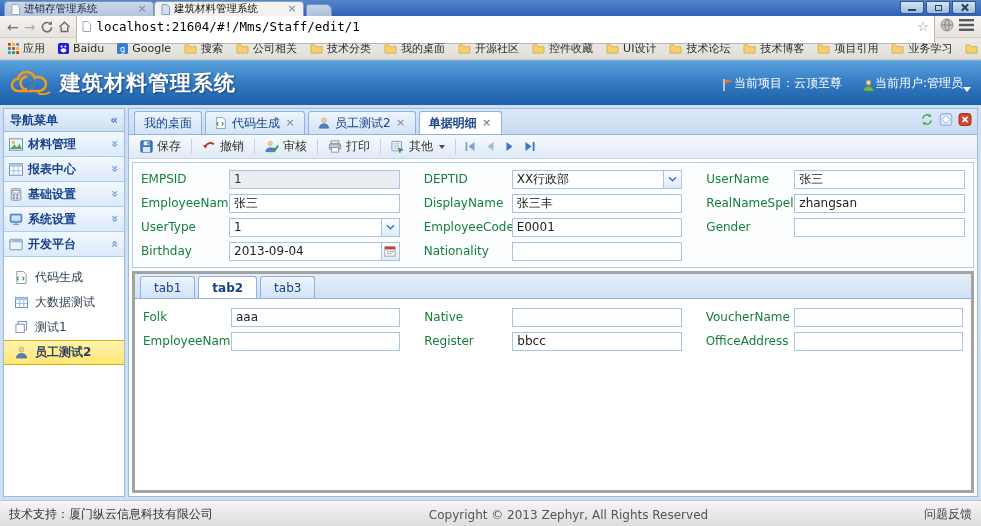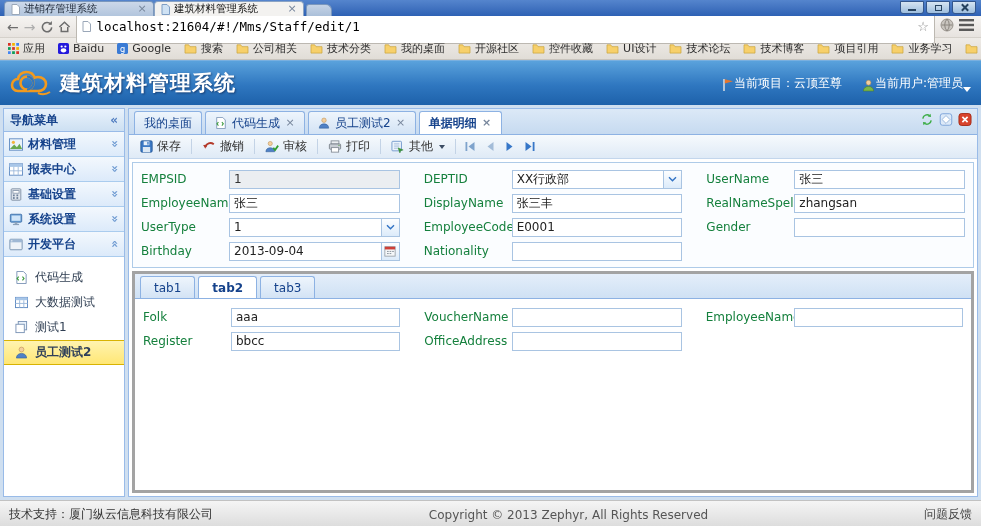--- a/index.html
+++ b/index.html
@@ -623,20 +623,26 @@
         </div>
         <div class="subtab-content">
           <div class="form-grid">
             <div class="fld">
               <label>Folk</label>
               <div class="fwrap">
                   <input class="txt" value="aaa" style="">
                 </div>
             </div>
             <div class="fld">
+              <label>Native</label>
+              <div class="fwrap">
+                  <input class="txt" value="" style="">
+                </div>
+            </div>
+            <div class="fld">
               <label>VoucherName</label>
               <div class="fwrap">
                   <input class="txt" value="" style="">
                 </div>
             </div>
             <div class="fld">
               <label>EmployeeName</label>
               <div class="fwrap">
                   <input class="txt" value="" style="">
                 </div>

